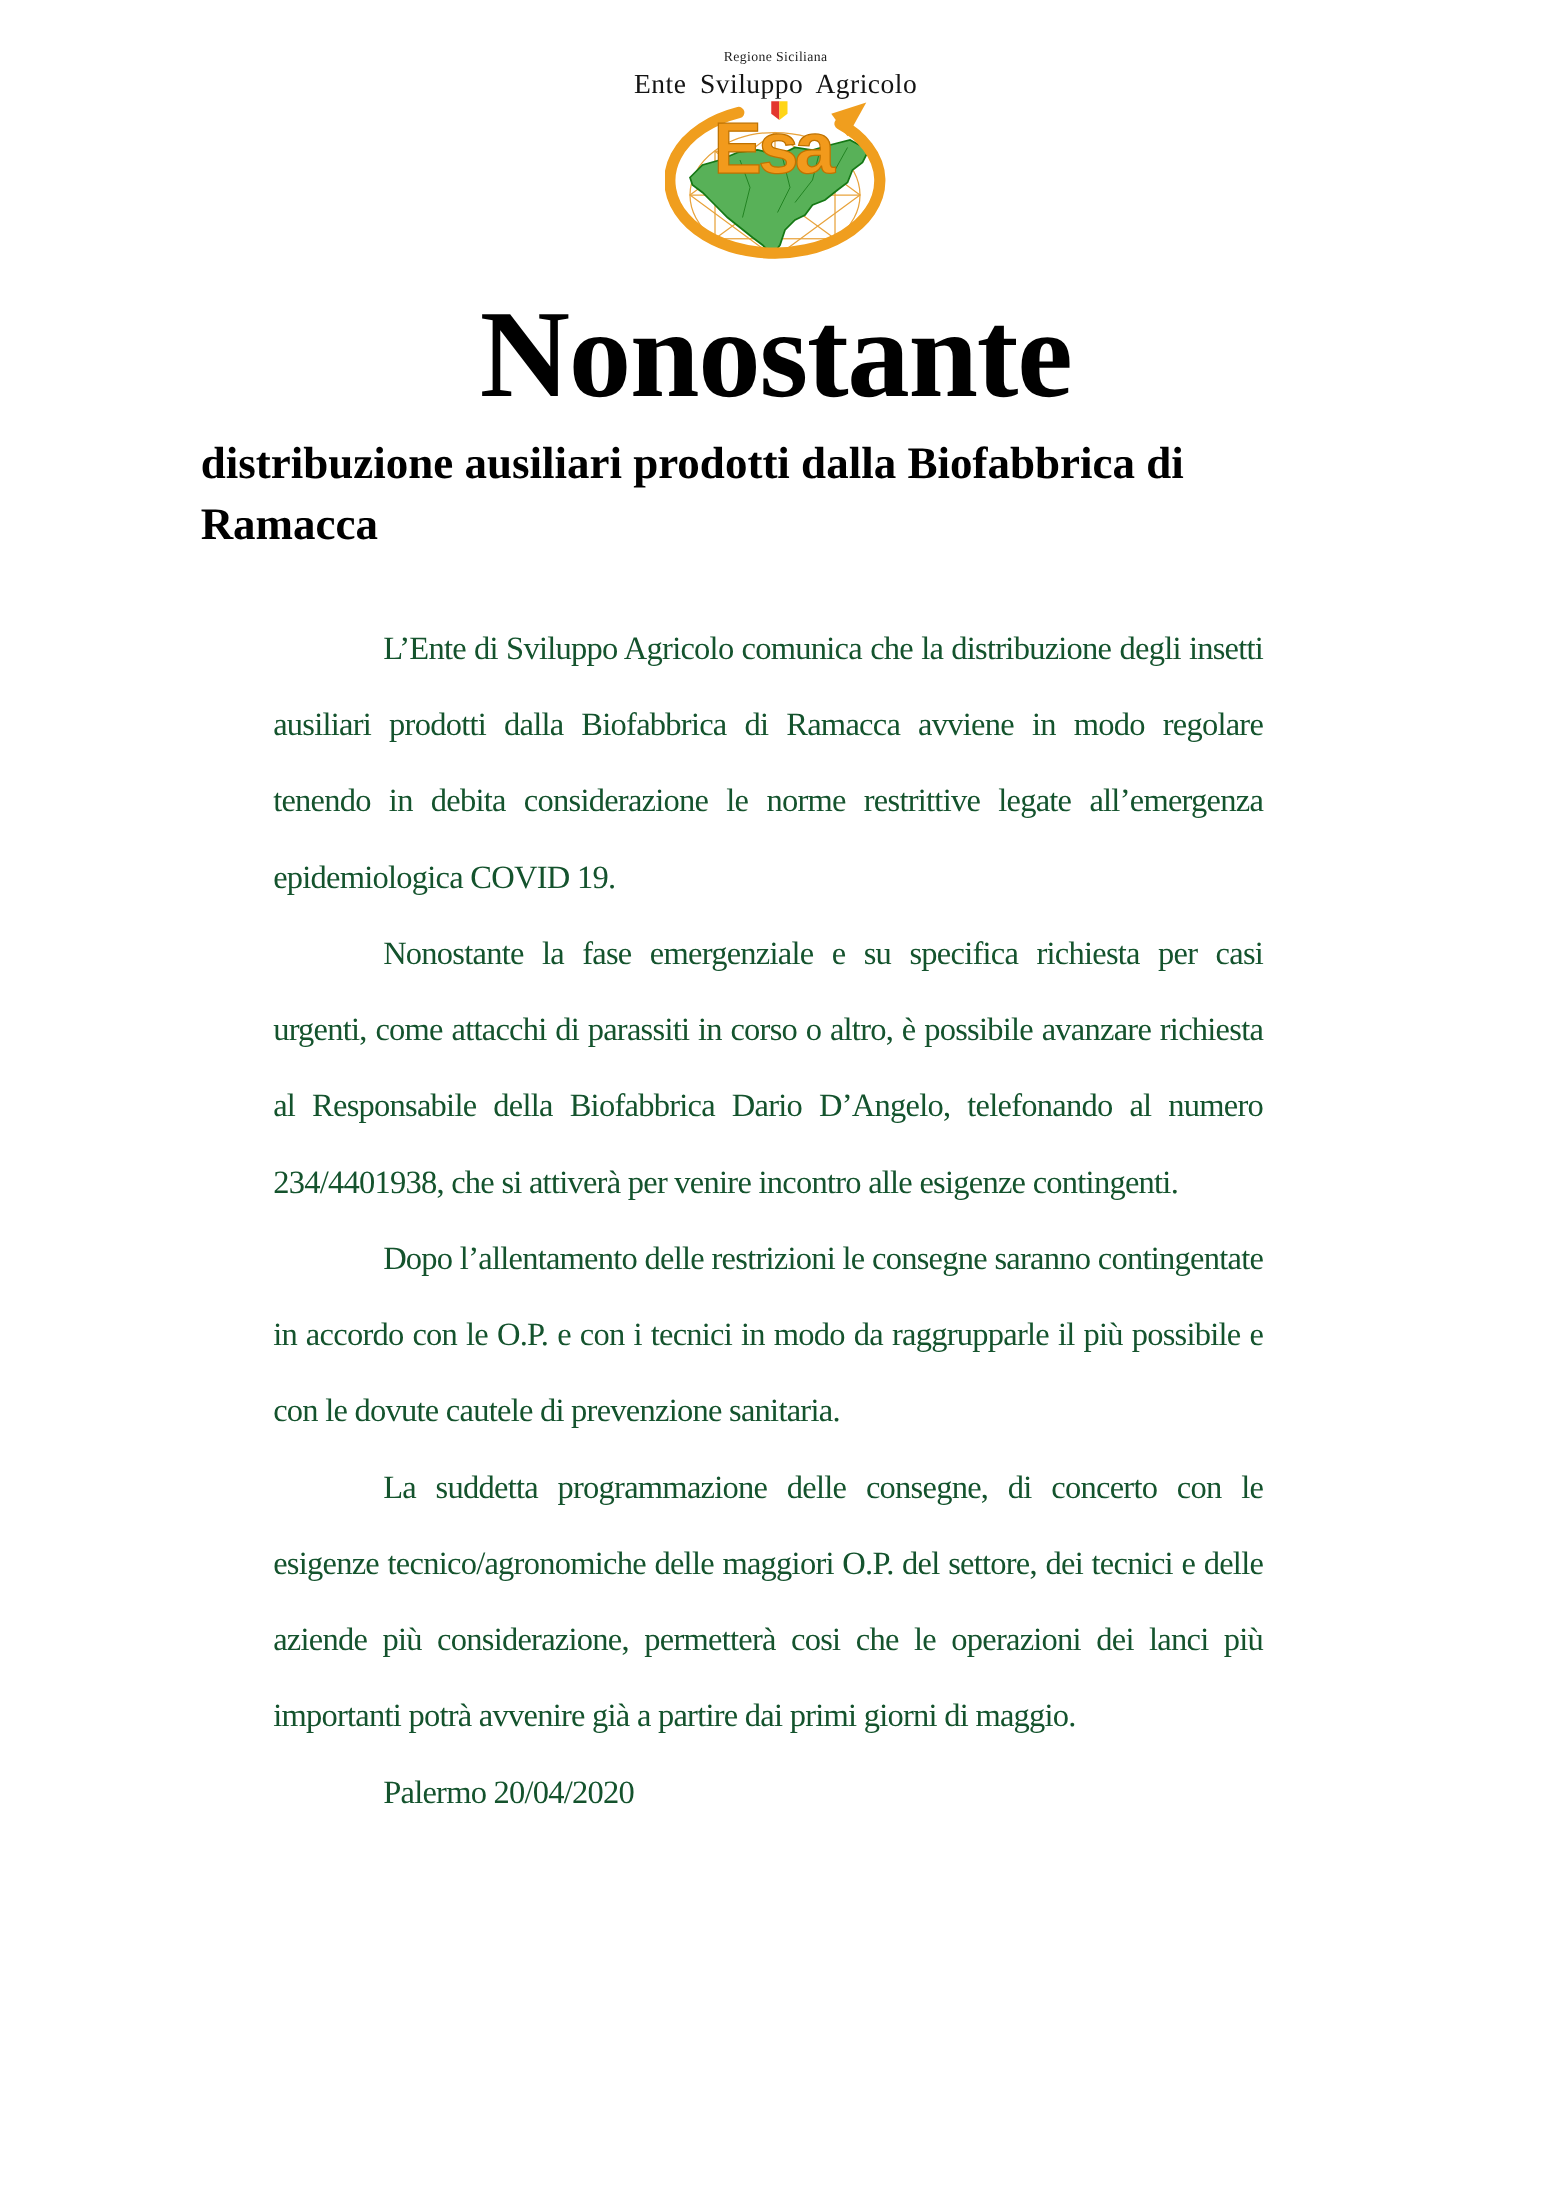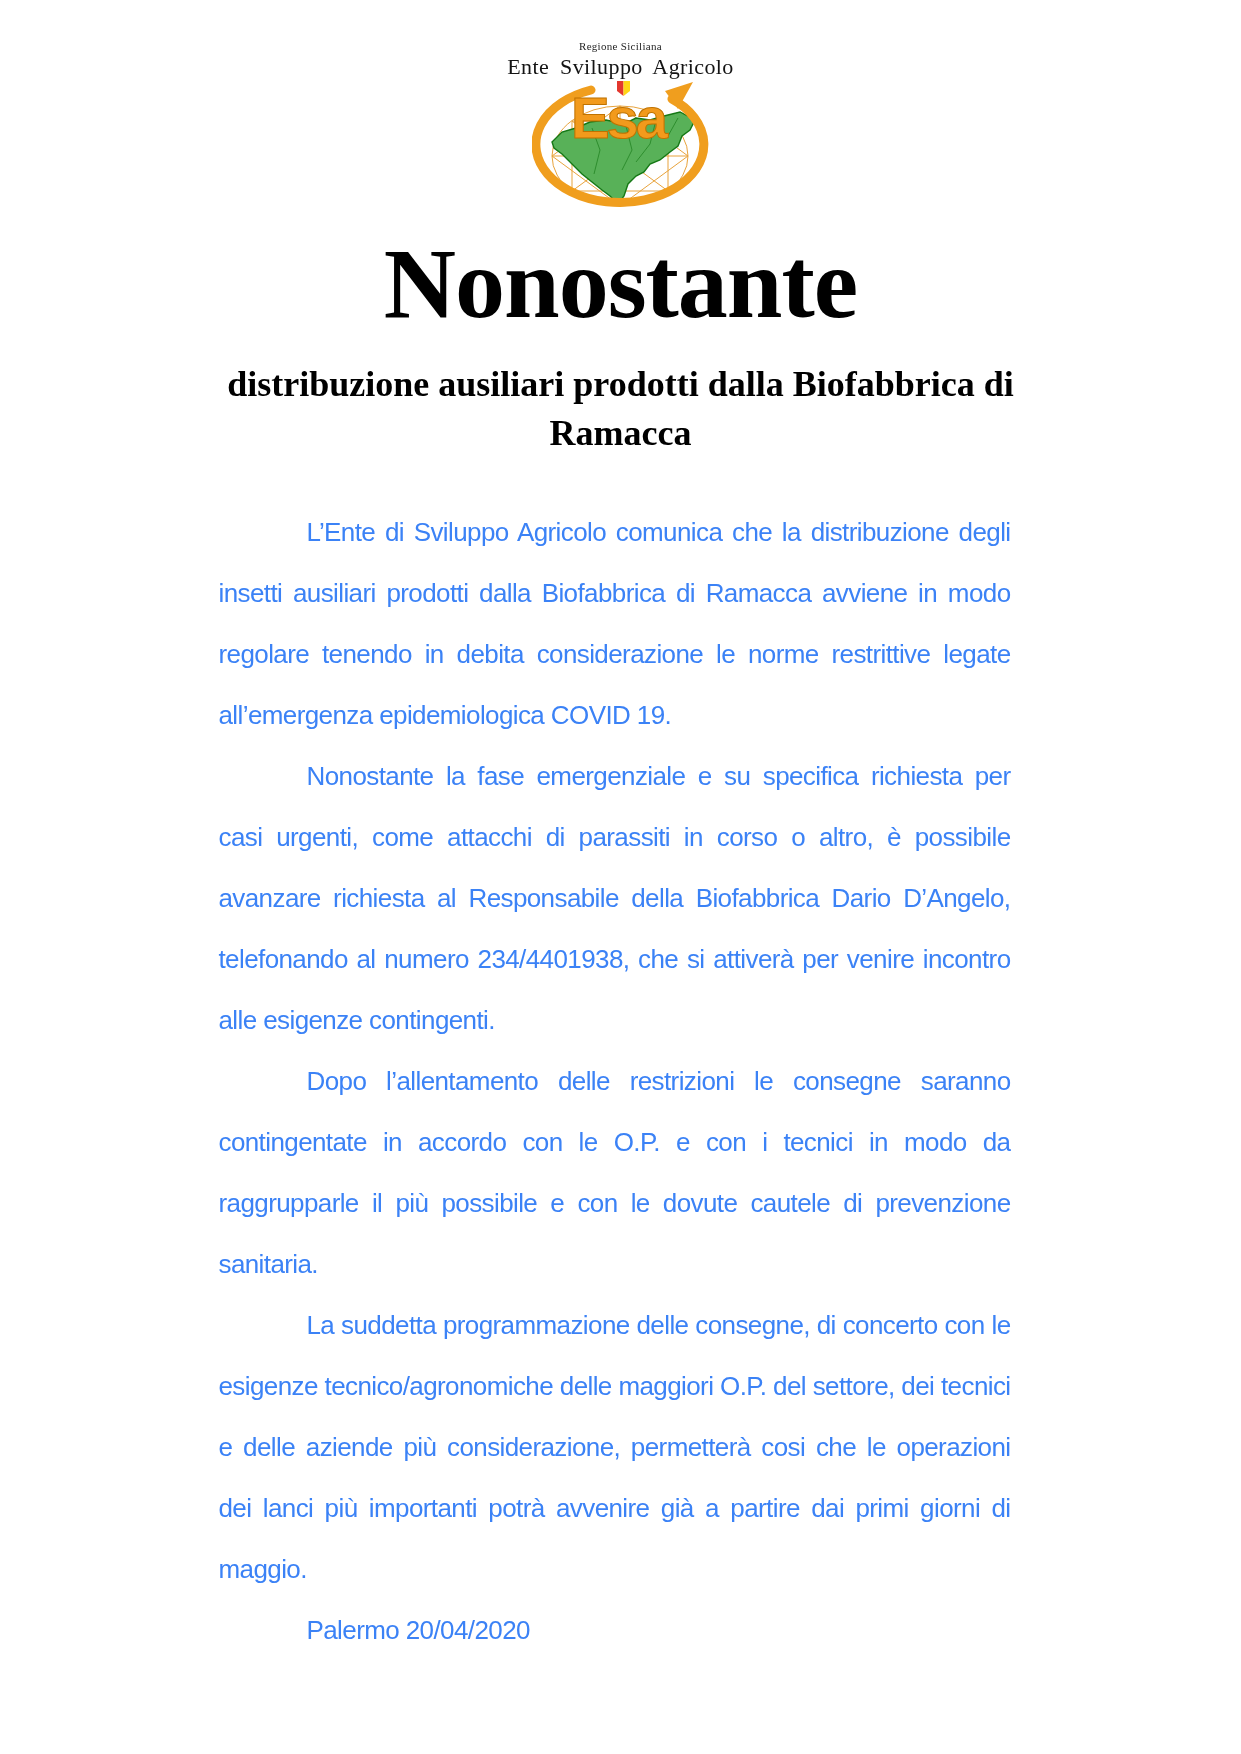--- a/index.html
+++ b/index.html
@@ -51,38 +51,38 @@
     margin: 16px 0 0 0;
     text-align: center;
     font-family: "Liberation Serif", serif;
     font-weight: bold;
     font-size: 100px;
     line-height: 112px;
     color: #000000;
     letter-spacing: -1px;
   }
   .doc-subtitle {
-    margin: 20px auto 0 auto;
+    margin: 6px auto 0 auto;
     max-width: 920px;
-    text-align: center;
+    text-align: left;
     font-family: "Liberation Serif", serif;
     font-weight: bold;
     font-size: 36px;
     line-height: 49px;
     color: #000000;
   }
   
   .doc-body {
     margin-top: 44px;
     padding: 0 126px 0 114px;
-    font-family: Liberation Sans, sans-serif;
+    font-family: Liberation Serif, serif;
     font-size: 26px;
     letter-spacing: -0.6px;
     line-height: 61px;
-    color: #3b82f6;
+    color: #14532d;
   }
   .doc-body p {
     margin: 0;
     text-align: justify;
     text-indent: 88px;
   }
   .dateline {
     margin: 0;
     text-indent: 88px;
     text-align: left;

